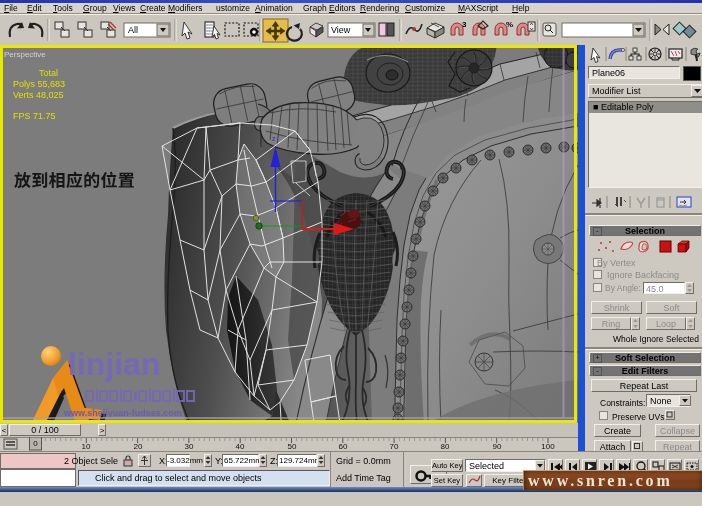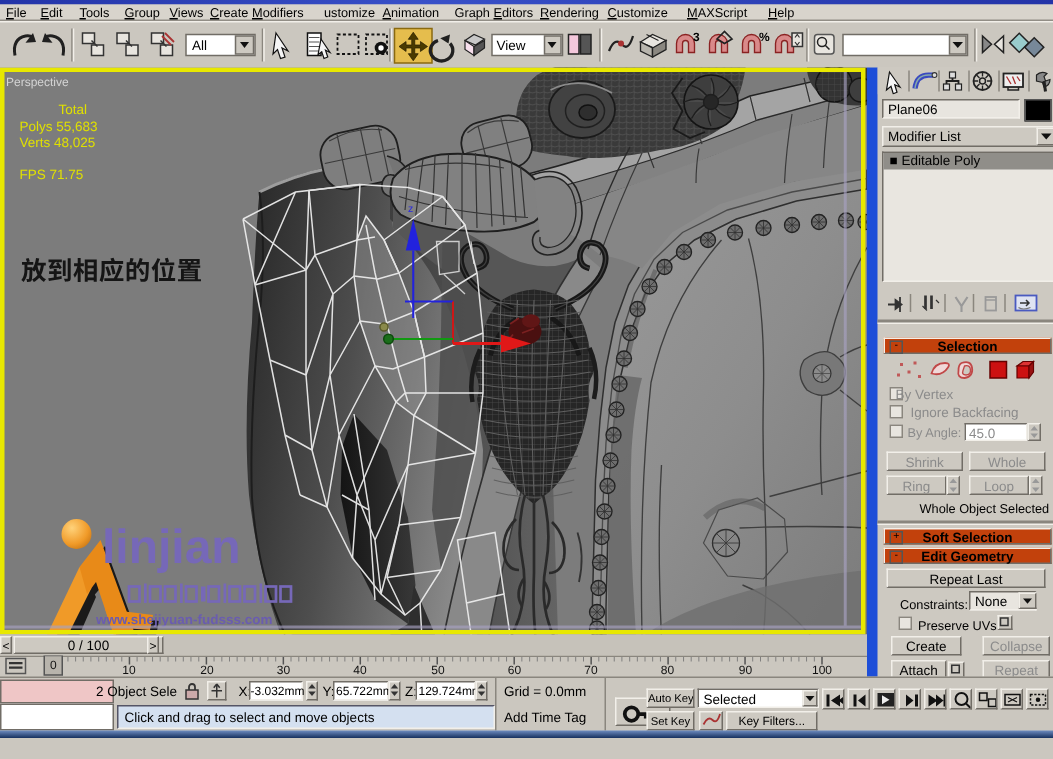--- a/index.html
+++ b/index.html
@@ -3,21 +3,21 @@
 html,body{margin:0;padding:0}body{width:702px;height:506px;overflow:hidden;font-family:"Liberation Sans",sans-serif;background:#000}
 #app{position:absolute;left:0;top:0;width:702px;height:506px;background:#cbc7bf}
 .abs{position:absolute}
 #menubar{left:0;top:3px;width:702px;height:10px;background:#d8d4cc;border-bottom:1px solid #928e86;font-size:8.5px;color:#000;white-space:nowrap}
 #menubar span{position:absolute;top:0px}
 .btn{position:absolute;overflow:hidden;white-space:nowrap;background:#cdc9c1;border-top:1px solid #f2efe9;border-left:1px solid #f2efe9;border-right:1px solid #716d66;border-bottom:1px solid #716d66;font-size:9px;color:#000;text-align:center;box-sizing:border-box}
 .btnd{color:#8b8b8b}
 .sunk{position:absolute;background:#fff;border-top:1px solid #716d66;border-left:1px solid #716d66;border-right:1px solid #f2efe9;border-bottom:1px solid #f2efe9;font-size:9px;color:#000;box-sizing:border-box}
 .lbl{position:absolute;font-size:9px;color:#000;white-space:nowrap}
 .lbld{position:absolute;font-size:9px;color:#8b8b8b;white-space:nowrap}
-.hdr{position:absolute;left:4px;width:112px;height:11px;background:#c2410c;border-top:1px solid #f2efe9;border-left:1px solid #f2efe9;border-right:1px solid #716d66;border-bottom:1px solid #716d66;font-size:9px;font-weight:bold;text-align:center;box-sizing:border-box}
+.hdr{position:absolute;left:4px;width:112px;height:11px;background:#737373;border-top:1px solid #f2efe9;border-left:1px solid #f2efe9;border-right:1px solid #716d66;border-bottom:1px solid #716d66;font-size:9px;font-weight:bold;text-align:center;box-sizing:border-box}
 .cb{position:absolute;width:9px;height:9px;background:#e8e5df;border:1px solid #8a867e;box-sizing:border-box}
 </style></head><body>
 <div id="app">
 <div class="abs" style="left:0;top:0;width:702px;height:3px;background:linear-gradient(90deg,#2334a8,#3850c8 40%,#2334a8)"></div>
 <div id="menubar" class="abs">
 <span style="left:4px"><u>F</u>ile</span>
 <span style="left:27px"><u>E</u>dit</span>
 <span style="left:53px"><u>T</u>ools</span>
 <span style="left:83px"><u>G</u>roup</span>
 <span style="left:113px"><u>V</u>iews</span>
@@ -476,34 +476,34 @@
       <div class="lbld" style="left:12px;top:213px">By Vertex</div>
 <div class="cb" style="left:8px;top:225px"></div>
       <div class="lbld" style="left:22px;top:225px">Ignore Backfacing</div>
 <div class="cb" style="left:8px;top:238px"></div>
       <div class="lbld" style="left:20px;top:238px;font-size:8.5px">By Angle:</div>
 <div class="sunk" style="left:58px;top:237px;width:42px;height:12px;padding:1px 0 0 2px;color:#8b8b8b">45.0</div>
 <div class="btn" style="left:100px;top:237px;width:9px;height:12px"><svg width="7" height="10">
           <path d="M1,4 l2.5,-3 l2.5,3 z M1,6 l2.5,3 l2.5,-3 z" fill="#999"></path>
         </svg></div>
 <div class="btn btnd" style="left:6px;top:256px;width:51px;height:13px;line-height:12px">Shrink</div>
-<div class="btn btnd" style="left:61px;top:256px;width:51px;height:13px;line-height:12px">Whole</div>
+<div class="btn btnd" style="left:61px;top:256px;width:51px;height:13px;line-height:12px">Soft</div>
 <div class="btn btnd" style="left:6px;top:272px;width:40px;height:13px;line-height:12px">Ring</div>
 <div class="btn" style="left:46px;top:272px;width:9px;height:13px"><svg width="7" height="11">
           <path d="M1,4 l2.5,-3 l2.5,3 z M1,7 l2.5,3 l2.5,-3 z" fill="#999"></path>
         </svg></div>
 <div class="btn btnd" style="left:61px;top:272px;width:40px;height:13px;line-height:12px">Loop</div>
 <div class="btn" style="left:101px;top:272px;width:9px;height:13px"><svg width="7" height="11">
           <path d="M1,4 l2.5,-3 l2.5,3 z M1,7 l2.5,3 l2.5,-3 z" fill="#999"></path>
         </svg></div>
-<div class="lbl" style="left:28px;top:289px;font-size:8.5px">Whole Object Selected</div>
+<div class="lbl" style="left:28px;top:289px;font-size:8.5px">Whole Ignore Selected</div>
 <div class="abs" style="left:0;top:302px;width:124px;height:2px;background:#8a867e;border-bottom:1px solid #f2efe9"></div>
 <div class="hdr" style="top:307px">Soft Selection</div>
 <div class="abs" style="left:8px;top:309px;width:7px;height:7px;border:1px solid #555;font-size:7px;line-height:6px;text-align:center">+</div>
-<div class="hdr" style="top:320px">Edit Geometry</div>
+<div class="hdr" style="top:320px">Edit Filters</div>
 <div class="abs" style="left:8px;top:322px;width:7px;height:7px;border:1px solid #555;font-size:7px;line-height:5px;text-align:center">-</div>
 <div class="btn" style="left:6px;top:334px;width:106px;height:13px;line-height:12px">Repeat Last</div>
 <div class="lbl" style="left:15px;top:353px;font-size:8.5px">Constraints:</div>
 <div class="sunk" style="left:61px;top:349px;width:45px;height:13px;padding:1px 0 0 3px;background:#e8e5df">None</div>
 <div class="btn" style="left:94px;top:350px;width:12px;height:11px"><svg width="10" height="9">
           <path d="M2,3 l3,3.5 l3,-3.5 z" fill="#111"></path>
         </svg></div>
 <div class="cb" style="left:14px;top:366px"></div>
       <div class="lbl" style="left:27px;top:367px;font-size:8.5px">Preserve UVs</div>
 <div class="btn" style="left:80px;top:365px;width:10px;height:10px"><svg width="8" height="8">
@@ -513,21 +513,21 @@
 <div class="btn btnd" style="left:70px;top:379px;width:45px;height:13px;line-height:12px">Collapse</div>
 <div class="btn" style="left:9px;top:395px;width:37px;height:13px;line-height:12px">Attach</div>
 <div class="btn" style="left:47px;top:396px;width:11px;height:11px"><svg width="9" height="9">
           <rect x="1.5" y="1.5" width="5" height="5" fill="none" stroke="#333"></rect>
         </svg></div>
 <div class="btn btnd" style="left:70px;top:395px;width:45px;height:13px;line-height:12px">Repeat</div>
 <div class="abs" style="left:117px;top:178px;width:4px;height:233px;background:#3a3a3a"></div>
 </div>
 <div class="abs" style="left:0;top:423px;width:578px;height:14px;background:#c6c2ba">
 <div class="btn" style="left:0px;top:1px;width:8px;height:12px;line-height:11px;font-size:8px">&lt;</div>
-<div class="btn" style="left:9px;top:1px;width:100px;height:12px;line-height:11px">0 / 100</div>
+<div class="btn" style="left:9px;top:1px;width:72px;height:12px;line-height:11px">0 / 100</div>
 <div class="btn" style="left:98px;top:1px;width:8px;height:12px;line-height:11px;font-size:8px">&gt;</div>
 </div>
 <svg class="abs" style="left:0;top:437px" width="578" height="14" viewBox="0 0 578 14">
       <rect width="578" height="14" fill="#cbc7bf"></rect>
       <rect x="0" y="0" width="578" height="1" fill="#8a867e"></rect>
       <rect x="4" y="2" width="13" height="10" fill="#cbc7bf" stroke="#555"></rect>
       <path d="M6,5 h9 M6,8 h9" stroke="#333" stroke-width="1.5"></path>
       <line x1="35.0" y1="1" x2="35.0" y2="6" stroke="#555"></line>
       <line x1="40.1" y1="1" x2="40.1" y2="4" stroke="#777" stroke-width="0.6"></line>
       <line x1="45.3" y1="1" x2="45.3" y2="4" stroke="#777" stroke-width="0.6"></line>
@@ -647,41 +647,41 @@
 <div class="abs" style="left:0;top:17px;width:76px;height:18px;background:#fff;border:1px solid #716d66;box-sizing:border-box"></div>
 <div class="lbl" style="left:64px;top:4px">2 Object Sele</div>
 <svg class="abs" style="left:122px;top:2px" width="12" height="13">
         <rect x="2" y="6" width="8" height="6" fill="#caa" stroke="#333"></rect>
         <path d="M4,6 v-2 a2,2 0 0 1 4,0 v2" fill="none" stroke="#333" stroke-width="1.2"></path>
       </svg>
 <div class="btn" style="left:138px;top:2px;width:13px;height:13px"><svg width="11" height="11">
           <path d="M5.5,1 v9 M2,5.5 h7 M5.5,1 l-2,2.5 m2,-2.5 l2,2.5" fill="none" stroke="#333"></path>
         </svg></div>
 <div class="lbl" style="left:159px;top:4px">X:</div>
-<div class="sunk" style="left:166px;top:2px;width:36px;height:13px;padding:1px 0 0 0;background:#fff;font-size:8px">-3.032mm</div>
+<div class="sunk" style="left:166px;top:2px;width:24px;height:13px;padding:1px 0 0 0;background:#fff;font-size:8px">-3.032mm</div>
 <div class="btn" style="left:204px;top:2px;width:8px;height:13px"><svg width="6" height="11">
           <path d="M0.5,4 l2.5,-3 l2.5,3 z" fill="#333"></path>
           <path d="M0.5,6 l2.5,3 l2.5,-3 z" fill="#333"></path>
         </svg></div>
 <div class="lbl" style="left:215px;top:4px">Y:</div>
 <div class="sunk" style="left:222px;top:2px;width:37px;height:13px;padding:1px 0 0 1px;background:#fff;font-size:8px">65.722mm</div>
 <div class="btn" style="left:259px;top:2px;width:8px;height:13px"><svg width="6" height="11">
           <path d="M0.5,4 l2.5,-3 l2.5,3 z" fill="#333"></path>
           <path d="M0.5,6 l2.5,3 l2.5,-3 z" fill="#333"></path>
         </svg></div>
 <div class="lbl" style="left:270px;top:4px">Z:</div>
 <div class="sunk" style="left:277px;top:2px;width:40px;height:13px;padding:1px 0 0 1px;background:#fff;font-size:8px">129.724mm</div>
 <div class="btn" style="left:317px;top:2px;width:8px;height:13px"><svg width="6" height="11">
           <path d="M0.5,4 l2.5,-3 l2.5,3 z" fill="#333"></path>
           <path d="M0.5,6 l2.5,3 l2.5,-3 z" fill="#333"></path>
         </svg></div>
 <div class="abs" style="left:330px;top:0px;width:1px;height:35px;background:#8a867e"></div>
 <div class="lbl" style="left:336px;top:4px">Grid = 0.0mm</div>
 <div class="lbl" style="left:336px;top:21px">Add Time Tag</div>
-<div class="sunk" style="left:78px;top:18px;width:252px;height:16px;background:#d4e0f0;border-top-color:#556;border-left-color:#556;padding:2px 0 0 4px">Click and drag to select and move objects</div>
+<div class="sunk" style="left:78px;top:18px;width:252px;height:16px;background:#d4e0f0;border-top-color:#556;border-left-color:#556;padding:2px 0 0 16px">Click and drag to select and move objects</div>
 <div class="abs" style="left:403px;top:0px;width:1px;height:35px;background:#8a867e"></div>
 <div class="btn" style="left:410px;top:13px;width:37px;height:19px"><svg width="36" height="20" viewBox="0 0 36 20">
           <circle cx="10" cy="10" r="4.5" fill="none" stroke="#111" stroke-width="2.5"></circle>
           <path d="M14.5,10 h14 m-5,0 v4 m-4,-4 v3" stroke="#111" stroke-width="2.5" fill="none"></path>
         </svg></div>
 <div class="btn" style="left:431px;top:7px;width:32px;height:13px;line-height:12px;font-size:7.5px">Auto Key</div>
 <div class="btn" style="left:431px;top:22px;width:32px;height:13px;line-height:12px;font-size:7.5px">Set Key</div>
 <div class="sunk" style="left:465px;top:7px;width:81px;height:13px;padding:1px 0 0 3px;background:#fff">Selected</div>
 <div class="btn" style="left:535px;top:8px;width:10px;height:11px"><svg width="8" height="9">
           <path d="M1,3 l3,3.5 l3,-3.5 z" fill="#111"></path>
@@ -717,12 +717,15 @@
       <div class="btn" style="left:667px;top:7px;width:15px;height:14px"><svg width="15" height="13" viewBox="0 0 15 13">
           <rect x="2" y="3" width="10" height="7" fill="none" stroke="#111"></rect>
           <path d="M4,5 l6,3 m0,-3 l-6,3" stroke="#111" stroke-width="0.8"></path>
         </svg></div>
       <div class="btn" style="left:684px;top:7px;width:15px;height:14px"><svg width="15" height="13" viewBox="0 0 15 13">
           <rect x="2" y="3" width="10" height="7" fill="none" stroke="#111" stroke-dasharray="1.5,1"></rect>
           <circle cx="7" cy="6.5" r="1.5" fill="#111"></circle>
         </svg></div>
 </div>
 <div class="abs" style="left:0;top:487px;width:702px;height:5px;background:linear-gradient(#6e8cc0,#16305e)"></div>
+<div class="abs" style="left:523px;top:470px;width:179px;height:19px;z-index:50;background:linear-gradient(180deg,#98562c,#7a3c18 55%,#8a4a22);box-shadow:inset 0 0 6px #3a1804;border-top:1px solid #c8a078;border-left:1px solid #b08858">
+      <span style="position:absolute;left:4px;top:1px;font-family:'Liberation Serif',serif;font-size:16px;font-weight:bold;letter-spacing:2.8px;color:#f0e4d2">www.snren.com</span>
+    </div>
 </div>
 </body></html>

